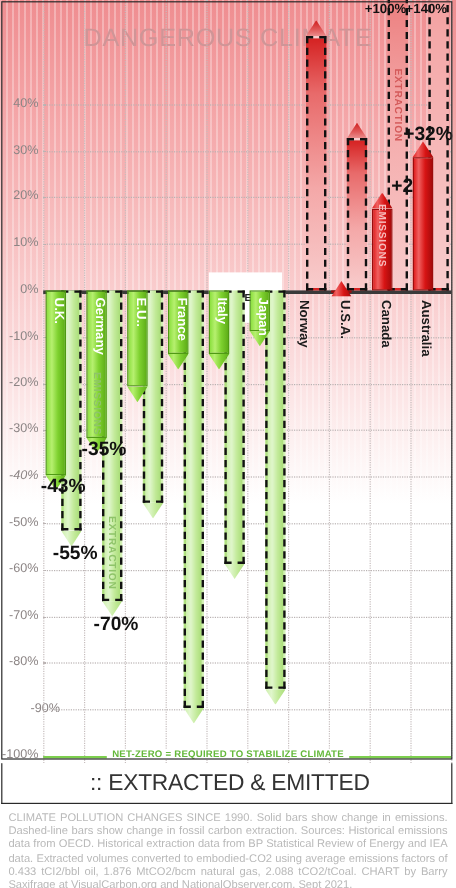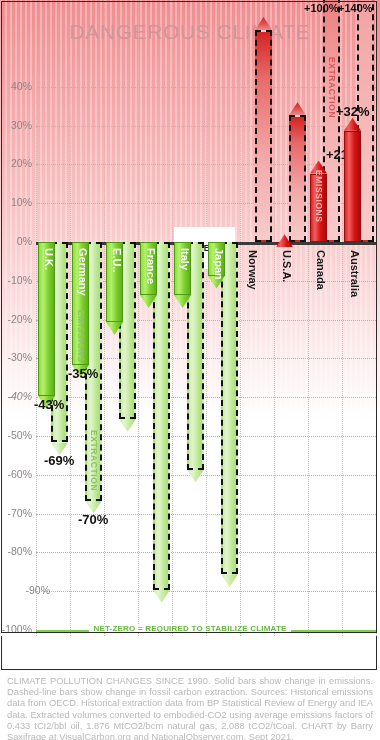--- a/index.html
+++ b/index.html
@@ -90,21 +90,21 @@
     font-size:8.5px;font-weight:bold;white-space:nowrap;letter-spacing:.6px;
   }
   .vseries-green{color:#8fc46a;}
   .vseries-red{color:#d45a5a;}
   .vseries-redsolid{color:#f6baba;}
   .vlabel-axis{
     position:absolute;writing-mode:vertical-rl;text-orientation:mixed;
     font-size:11px;font-weight:bold;color:#1b1b1b;white-space:nowrap;
   }
   .val{
-    position:absolute;font-size:13px;font-weight:bold;color:#111;white-space:nowrap;
+    position:absolute;font-size:16px;font-weight:bold;color:#111;white-space:nowrap;
   }
   .val-top{font-size:11px;}
 
   
   .titleband{
     position:absolute;left:1px;top:636px;width:376px;height:34px;
     background:#fff;border-left:1px solid #2a2a2a;border-right:1px solid #2a2a2a;
     border-bottom:1px solid #2a2a2a;box-sizing:border-box;
     display:flex;align-items:center;justify-content:center;
   }
@@ -179,21 +179,21 @@
         <div class="col" style="left: 0px;">
           <div class="bar extr-down" style="left: 51px; width: 17px; top: 242px; height: 200.4px;"></div>
           <div class="head head-down head-extr-down" style="left: 51px; width: 17px; height: 13px; top: 442.4px;"></div>
         </div>
         <div class="col" style="left: 0px;">
           <div class="bar emit-down" style="left: 38px; width: 17px; top: 242px; height: 153.84px;"></div>
           <div class="head head-down head-emit-down" style="left: 38px; width: 17px; height: 13px; top: 395.84px;"></div>
         </div>
         <div class="vlabel vlabel-white" style="left: 43px; top: 248px;">U.K.</div>
         <div class="val" style="top: 396.84px; left: 34px;">-43%</div>
-        <div class="val" style="top: 453.4px; left: 44px;">-69%</div>
+        <div class="val" style="top: 453.4px; left: 44px;">-55%</div>
         <div class="col" style="left: 0px;">
           <div class="bar extr-down" style="left: 85px; width: 17px; top: 242px; height: 258.6px;"></div>
           <div class="head head-down head-extr-down" style="left: 85px; width: 17px; height: 13px; top: 500.6px;"></div>
         </div>
         <div class="col" style="left: 0px;">
           <div class="bar emit-down" style="left: 72px; width: 17px; top: 242px; height: 122.8px;"></div>
           <div class="head head-down head-emit-down" style="left: 72px; width: 17px; height: 13px; top: 364.8px;"></div>
         </div>
         <div class="vlabel vlabel-white" style="left: 77px; top: 248px;">Germany</div>
         <div class="val" style="top: 365.8px; left: 68px;">-35%</div>
@@ -275,16 +275,17 @@
         <div class="vseries vseries-red" style="left: 327px; top: 57px;">EXTRACTION</div>
       </div>
 
     <div class="netzero"></div>
     <div class="netzero-lab"><span>NET-ZERO = REQUIRED TO STABILIZE CLIMATE</span></div>
 
     <div class="frame"></div>
   </div>
 
   <div class="titleband">
+    <span class="t2">:: EXTRACTED &amp; EMITTED</span>
   </div>
 
   <div class="footer">CLIMATE POLLUTION CHANGES SINCE 1990. Solid bars show change in emissions. Dashed-line bars show change in fossil carbon extraction. Sources: Historical emissions data from OECD. Historical extraction data from BP Statistical Review of Energy and IEA data. Extracted volumes converted to embodied-CO2 using average emissions factors of 0.433 tCI2/bbl oil, 1.876 MtCO2/bcm natural gas, 2.088 tCO2/tCoal. CHART by Barry Saxifrage at VisualCarbon.org and NationalObserver.com. Sept 2021.</div>
 </div>
 
 </body></html>

